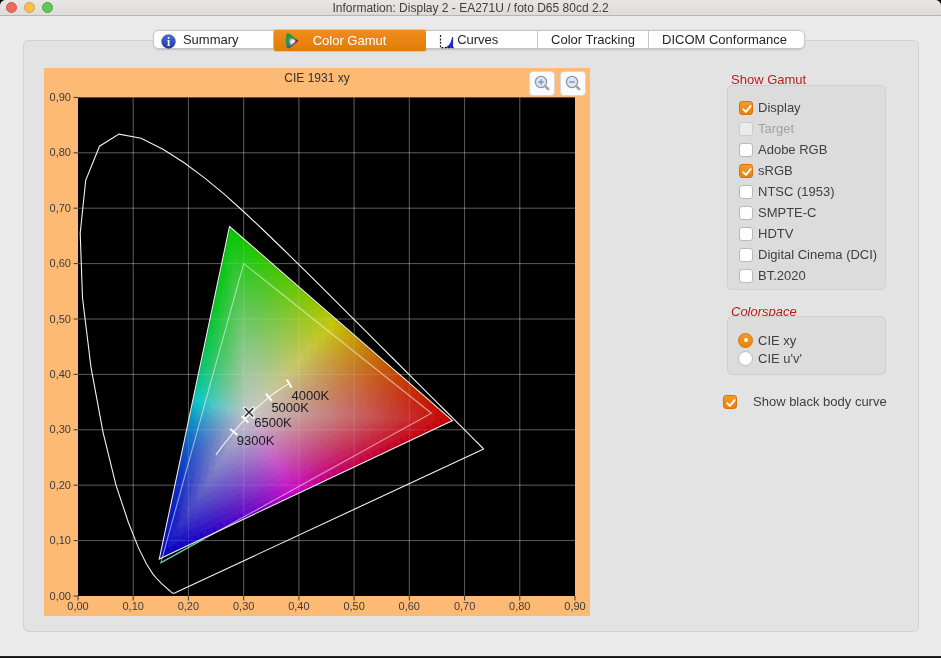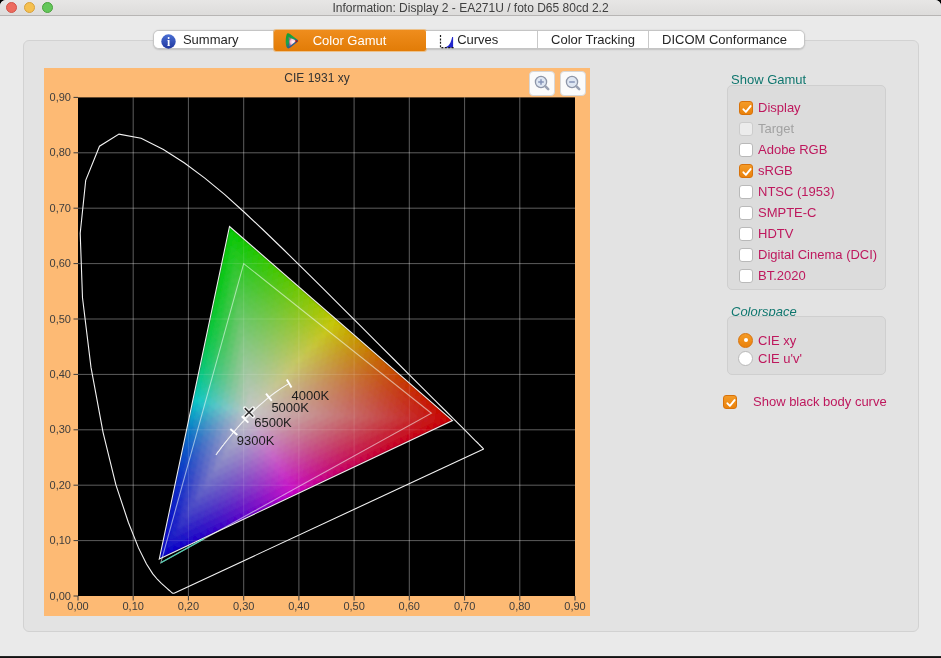--- a/index.html
+++ b/index.html
@@ -24,28 +24,28 @@
 .seg svg.tic { position:absolute; }
 
 #panel { position:absolute; left:44px; top:51px; width:546px; height:548px; background:#fdba74; }
 #ptitle { position:absolute; left:0; top:3px; width:546px; text-align:center; font-size:12px; color:#333; }
 .zbtn { position:absolute; top:3px; width:26px; height:25px; background:#fbfbfb;
   border:1px solid #d7d7d7; border-radius:4px; }
 
 .ylab { position:absolute; width:36px; text-align:right; font-size:11px; color:#3d3d3d; line-height:11px; }
 .xlab { position:absolute; width:40px; text-align:center; font-size:11px; color:#3d3d3d; line-height:11px; }
 
-.rlabel { position:absolute; font-size:13px; color:#0f766e; }
+.rlabel { position:absolute; font-size:13px; color:#b91c1c; }
 .gbox { position:absolute; background:#dcdcdc; border:1px solid #cfcfcf; border-radius:5px; }
 .row { position:absolute; height:21px; display:flex; align-items:center; }
 .cb { width:14px; height:14px; border-radius:3px; background:#fff; border:1px solid #b9b9b9; position:relative; flex:none; }
 .cb.on { background:linear-gradient(#f49b27,#ea820c); border:1px solid #d8720a; }
 .cb.dis { background:#ececec; border:1px solid #cccccc; }
 .cb svg { position:absolute; left:0; top:0; }
-.rlbl { font-size:13px; color:#be185d; margin-left:5px; }
+.rlbl { font-size:13px; color:#404040; margin-left:5px; }
 .rlbl.dis { color:#a2a2a2; }
 .radio { width:15px; height:15px; border-radius:50%; background:#fff; border:1px solid #b9b9b9; position:relative; flex:none; }
 .radio.on { background:linear-gradient(#f49b27,#ea820c); border:1px solid #d8720a; }
 .radio.on::after { content:""; position:absolute; left:4.5px; top:4.5px; width:4px; height:4px; border-radius:50%; background:#fff; }
 </style></head>
 <body>
 <div id="win">
   <div id="titlebar">
     <div class="tl" style="left:6px;background:#ed6b5e;border:0.5px solid #d15348;"></div>
     <div class="tl" style="left:24px;background:#f5c04f;border:0.5px solid #d6a03c;"></div>

